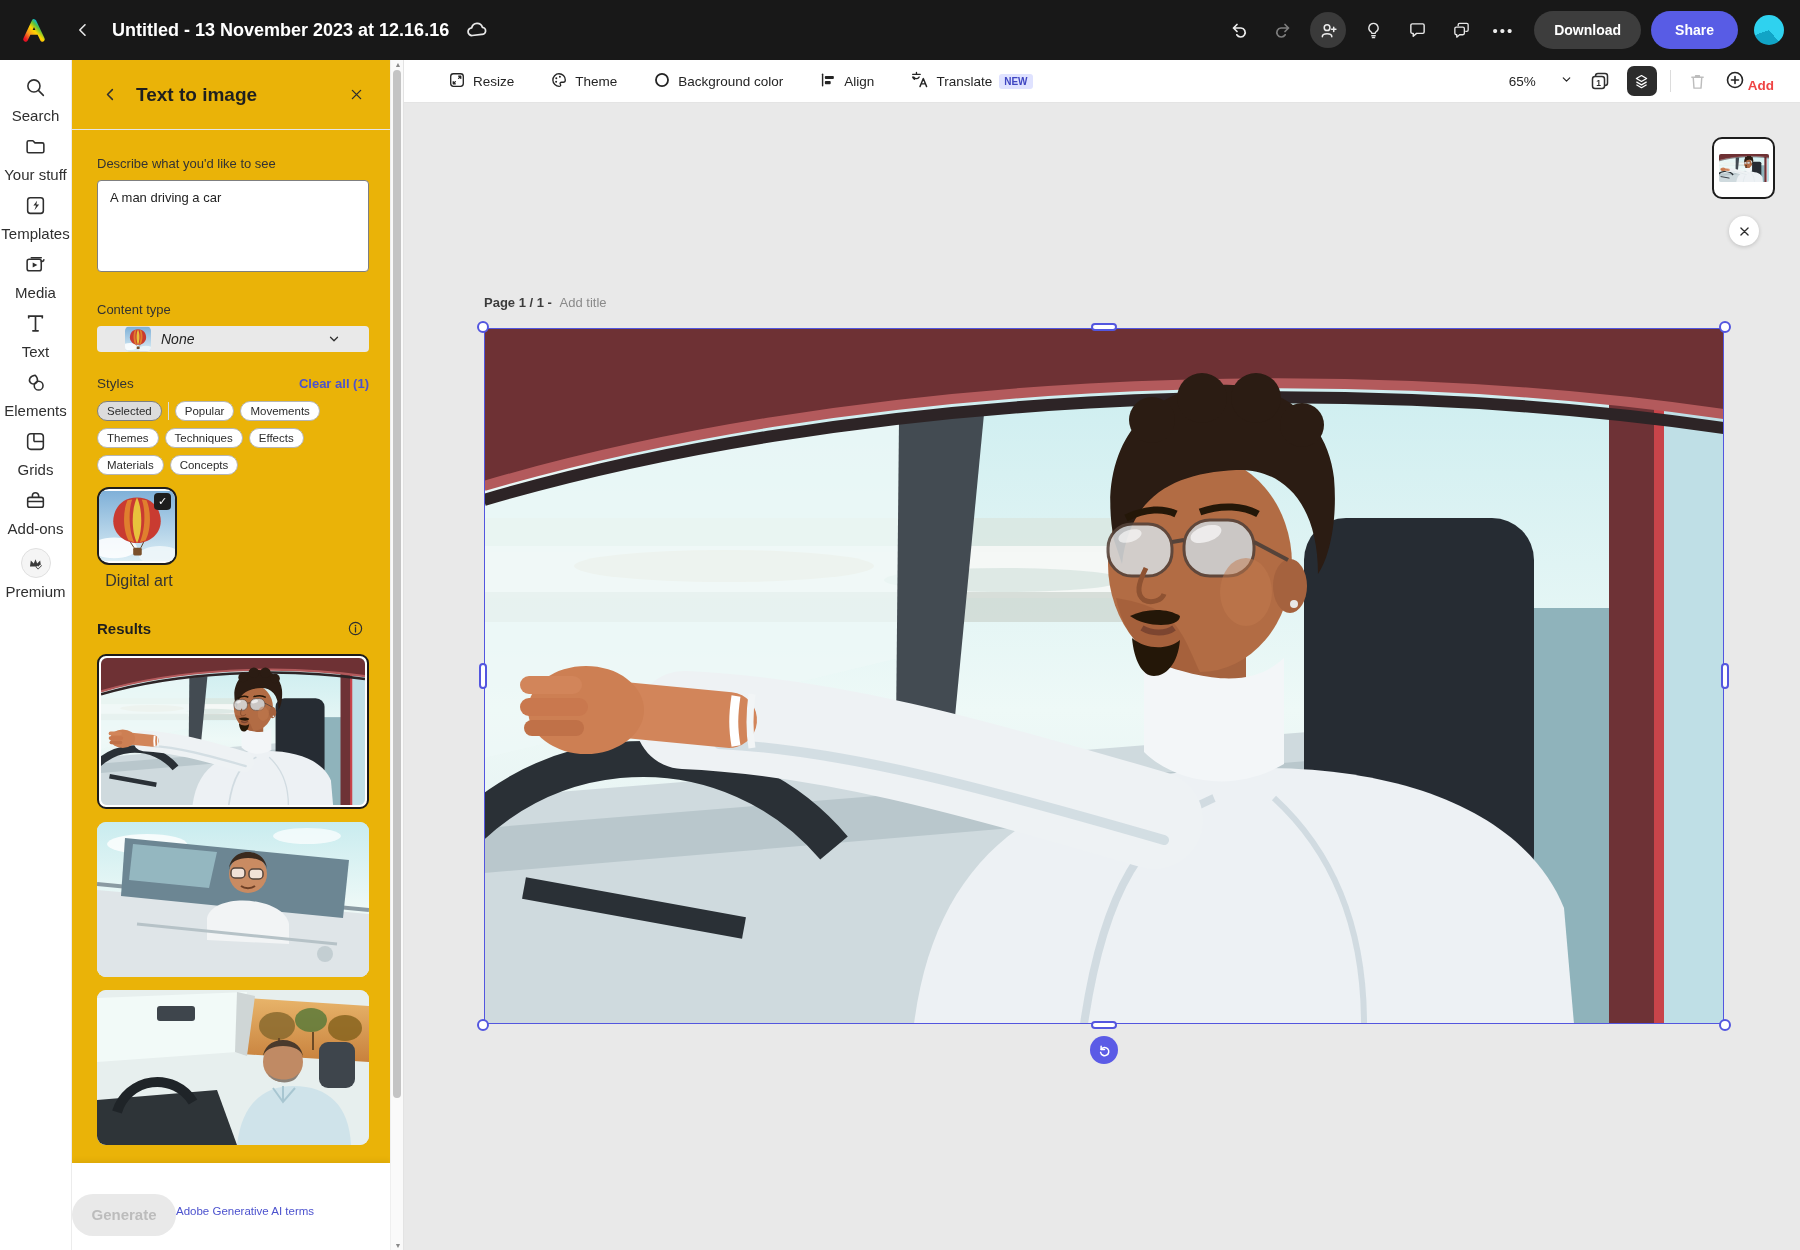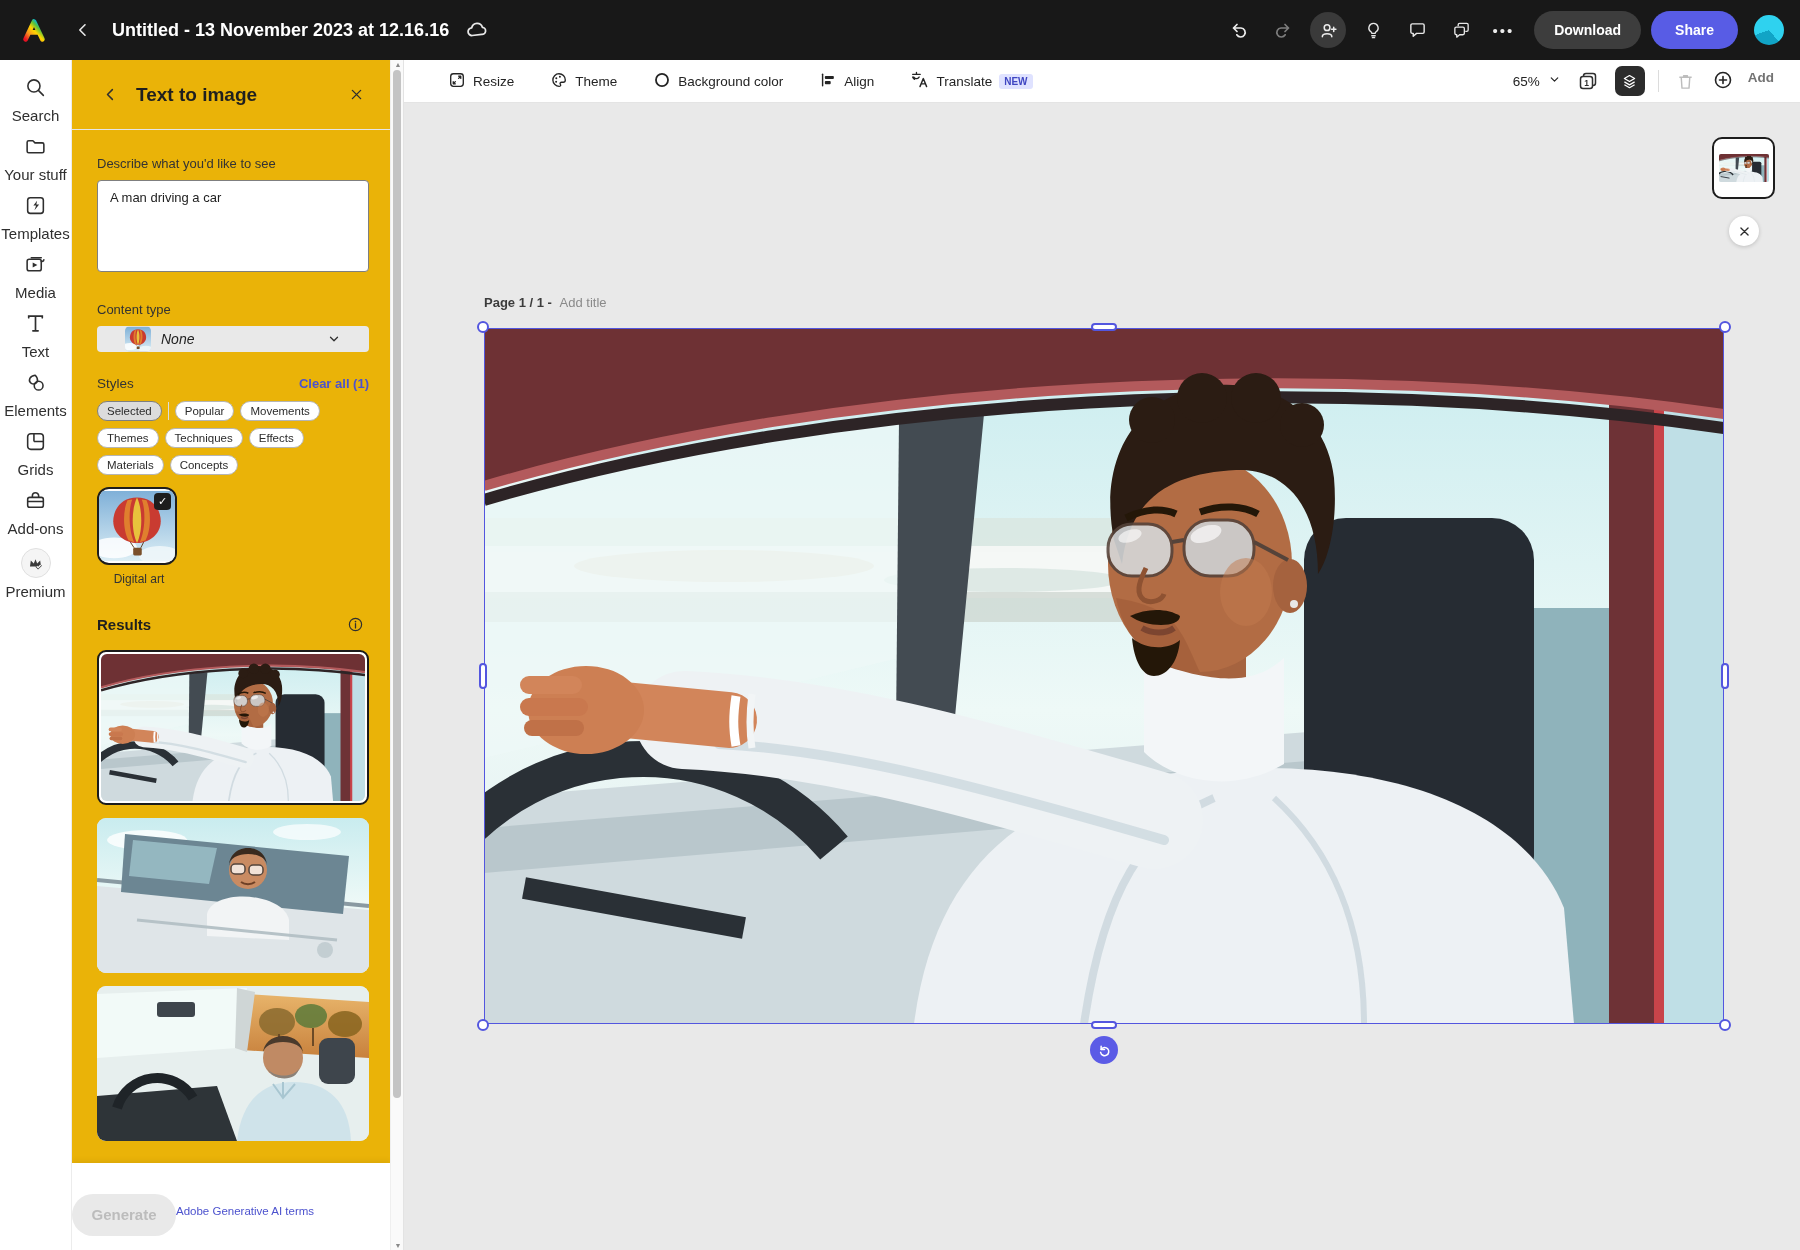--- a/index.html
+++ b/index.html
@@ -62,21 +62,21 @@
   .chips { margin-top:10px; display:flex; flex-wrap:wrap; gap:7px 6px; align-items:center; }
   .chip { font-size:11.5px; color:#2c2c2c; background:#fff; border:1.5px solid #b5b5b5; border-radius:13px;
           padding:3px 9px; cursor:pointer; white-space:nowrap; }
   .chip.sel { background:#dcdcdc; border-color:#7f7f7f; }
   .chip-divider { width:1px; height:18px; background:#dcdcdc; }
   .style-card { margin-top:12px; width:80px; height:78px; border:2px solid #1d1d1d; border-radius:12px;
                 overflow:hidden; position:relative; cursor:pointer; padding:0; background:#fff; }
   .style-card svg { width:100%; height:100%; display:block; }
   .style-check { position:absolute; top:4px; right:4px; width:17px; height:17px; background:#1d1d1d; border-radius:4px;
                  color:#fff; font-size:11px; display:flex; align-items:center; justify-content:center; }
-  .style-card-label { width:84px; text-align:center; font-size:12px; color:#333; margin-top:5px; }
+  .style-card-label { width:84px; text-align:center; font-size:16px; color:#333; margin-top:5px; }
   .results-row { margin-top:24px; display:flex; align-items:center; justify-content:space-between; }
   .results-label { font-size:15px; font-weight:bold; color:#1f1f1f; }
   .thumbs { margin-top:12px; display:flex; flex-direction:column; gap:13px; }
   .thumb { width:272px; height:155px; border-radius:9px; overflow:hidden; padding:0; border:none; cursor:pointer; background:#ddd; }
   .thumb svg { width:100%; height:100%; display:block; }
   .thumb.selected { border:2px solid #1b1b1b; padding:2px; background:#fff; }
   .thumb.selected svg { border-radius:6px; }
   .panel-footer { position:absolute; left:0; right:0; bottom:0; height:87px; background:#fff;
                   box-shadow:0 -2px 6px rgba(0,0,0,.07); display:flex; align-items:center; z-index:5;}
   .generate-btn { margin-top:16px; width:104px; height:42px; border:none; border-radius:21px; background:#e9e9e9;
@@ -90,28 +90,28 @@
   .pscroll .arr { position:absolute; left:0; width:14px; text-align:center; font-size:7px; color:#8a8a8a; }
 
   
   .workspace { position:absolute; left:404px; top:60px; right:0; bottom:0; }
   .canvas-toolbar { position:absolute; left:0; top:0; right:0; height:43px; background:#fff;
                     border-bottom:1px solid #e4e4e4; display:flex; align-items:center; padding-left:44px; }
   .ct-item { display:flex; align-items:center; gap:7px; background:none; border:none; cursor:pointer;
              font-size:13.5px; color:#242424; margin-right:36px; }
   .new-badge { background:#dfe2ff; color:#3f46c2; font-size:10px; font-weight:bold; border-radius:3px; padding:2px 5px; }
   .ct-right { margin-left:auto; display:flex; align-items:center; gap:13px; padding-right:26px; }
-  .zoom-ctl { display:flex; align-items:center; gap:8px; background:none; border:none; cursor:pointer;
+  .zoom-ctl { display:flex; align-items:center; gap:24px; background:none; border:none; cursor:pointer;
               font-size:13.5px; color:#242424;justify-content:space-between; }
   .dark-btn { width:30px; height:30px; border-radius:7px; background:#2c2c2c; border:none; color:#fff;
               display:flex; align-items:center; justify-content:center; cursor:pointer; }
   .v-div { width:1px; height:22px; background:#dcdcdc; }
   .trash-btn { color:#bdbdbd; }
-  .add-btn { display:flex; align-items:flex-start; gap:15px; background:none; border:none; cursor:pointer;
-             font-size:13.5px; color:#737373; font-weight:bold; }
+  .add-btn { display:flex; align-items:flex-end; gap:3px; background:none; border:none; cursor:pointer;
+             font-size:13.5px; color:#ef4444; font-weight:bold; }
 
   .canvas { position:absolute; left:0; top:43px; right:0; bottom:0; background:#e9e9e9; overflow:hidden;padding-left:9px; }
   .page-label { position:absolute; left:80px; top:192px; font-size:13px; cursor:default; }
   .page-label .pl-bold { font-weight:bold; color:#3c3c3c; }
   .page-label .pl-grey { color:#8a8a8a; margin-left:4px; }
 
   .artboard { position:absolute; left:80px; top:225px; width:1240px; height:696px; }
   .artboard > svg.art { width:100%; height:100%; display:block; }
   .sel-border { position:absolute; inset:0; border:1.5px solid #5356df; pointer-events:none; }
   .h-corner { position:absolute; width:12px; height:12px; background:#fff; border:2px solid #5356df; border-radius:50%; cursor:pointer; }

